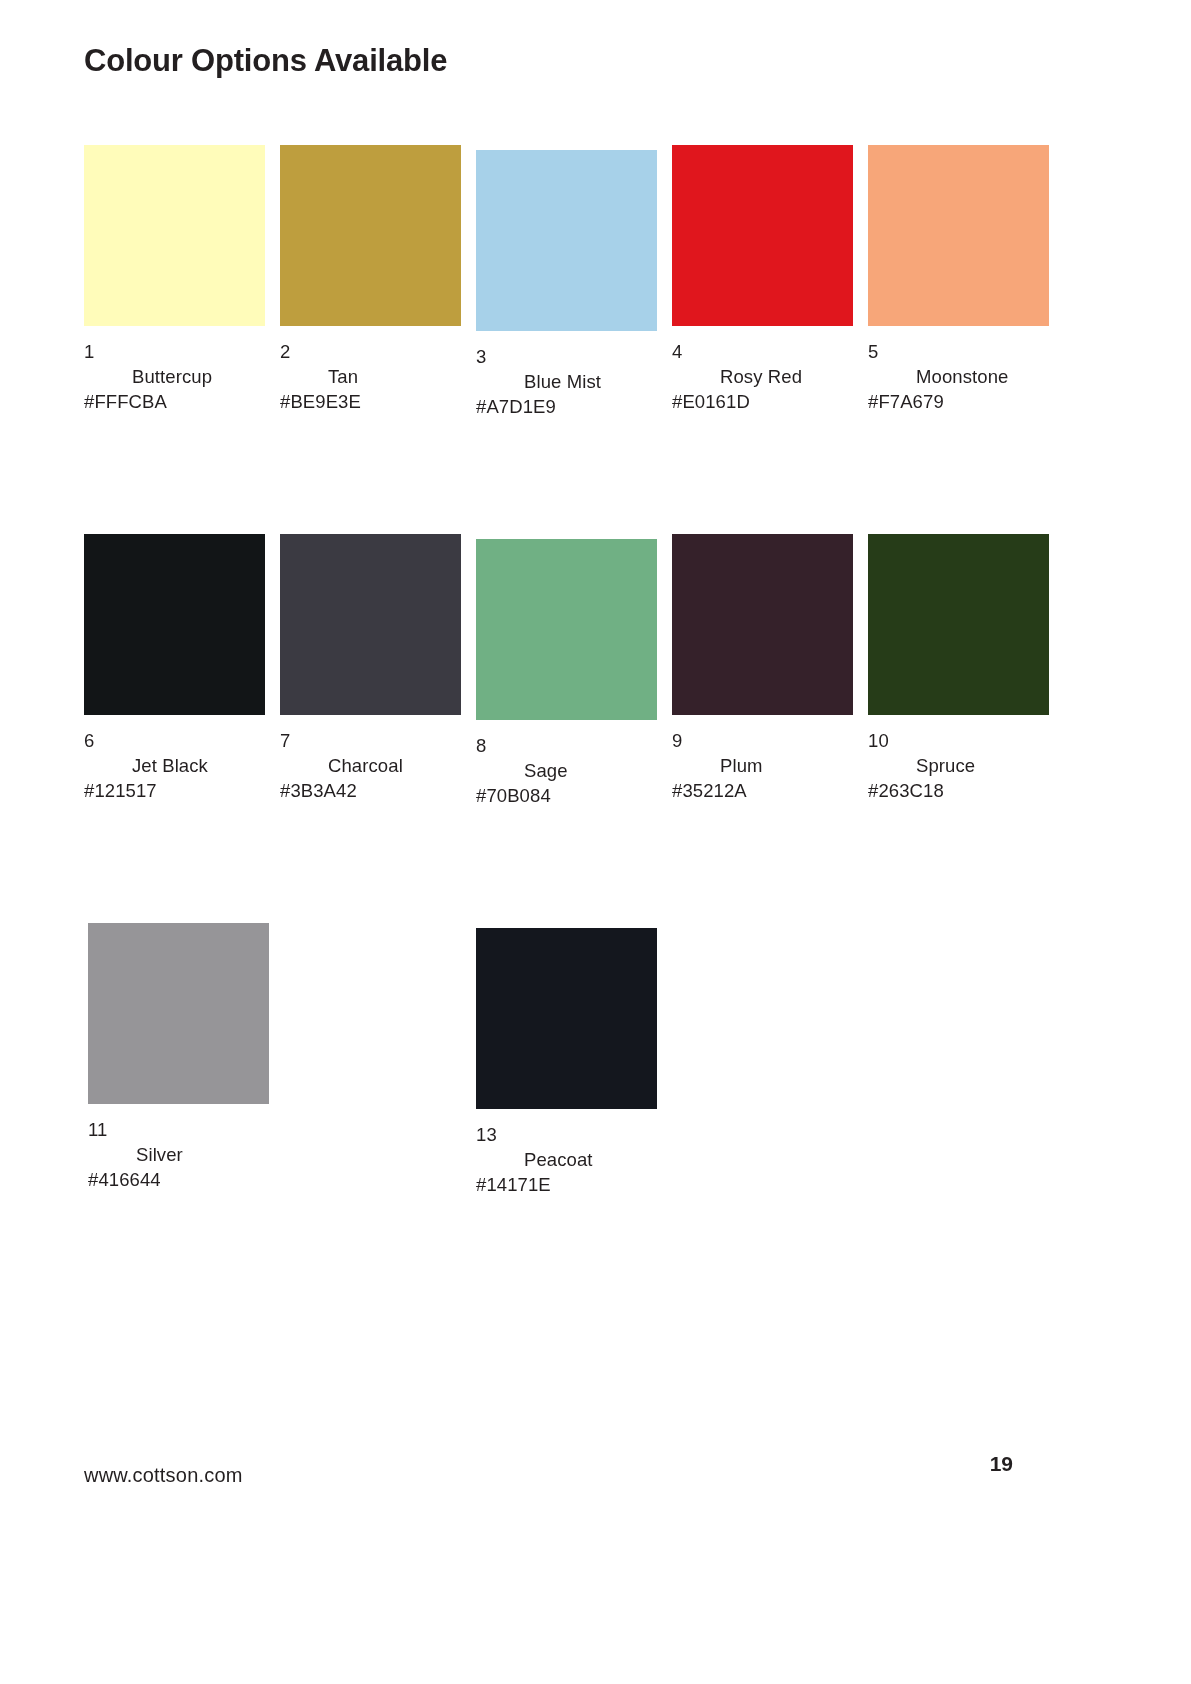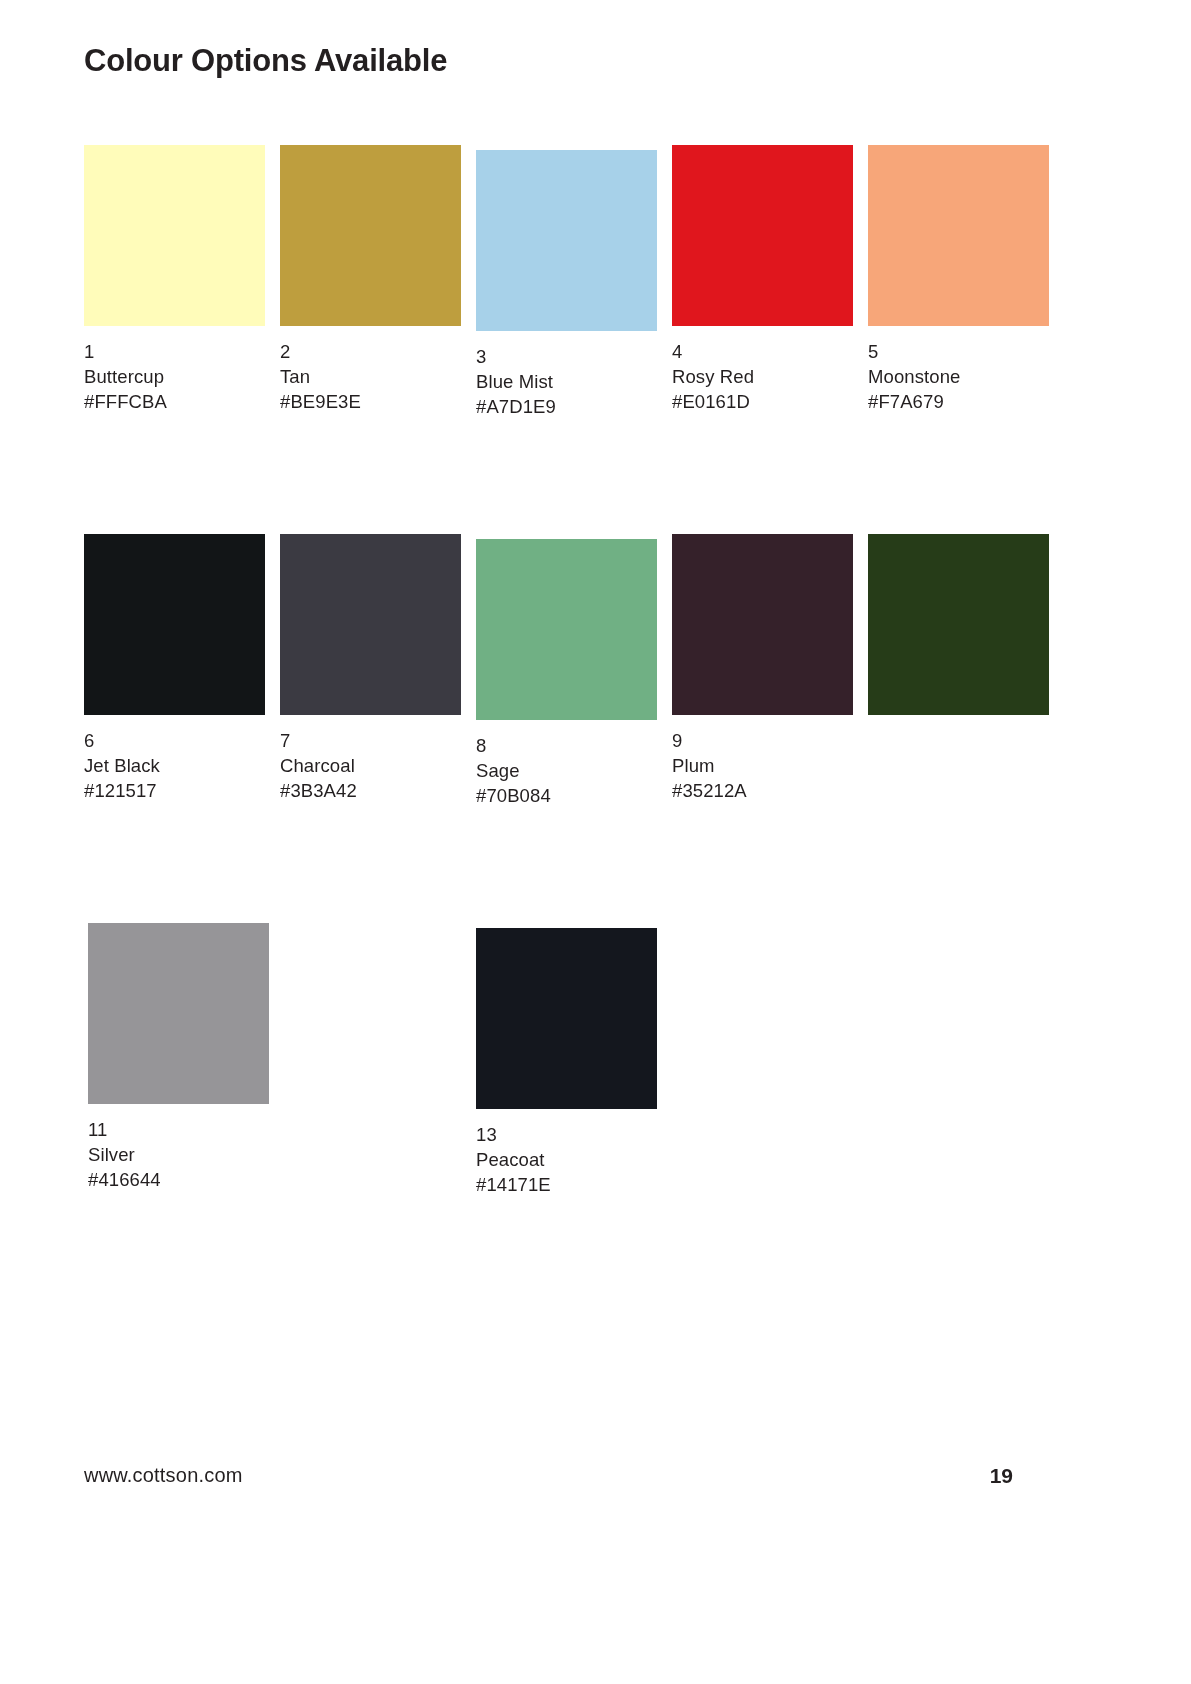--- a/index.html
+++ b/index.html
@@ -72,20 +72,21 @@
     line-height: 25px;
     font-weight: normal;
     letter-spacing: 0.1px;
   }
 
   .swatch-index {
     display: block;
   }
   .swatch-name {
     display: block;
+    margin-left: 48px;
   }
   .swatch-hex {
     display: block;
   }
 
   .footer {
     position: absolute;
     left: 84px;
     right: 84px;
     top: 1452px;
@@ -101,21 +102,20 @@
     letter-spacing: 0.2px;
   }
 
   .footer-page {
     position: absolute;
     right: 0;
     top: 0;
     font-size: 21px;
     font-weight: bold;
     color: #231f20;
-    margin-top: 12px;
   }
 </style>
 </head>
 <body>
 
 <div class="page">
 
   <div class="page-title">Colour Options Available</div>
 
   <div class="swatch-grid">
@@ -189,20 +189,25 @@
         <div class="swatch-cell" style="left: 588px;">
           <div class="swatch-chip" style="background: rgb(53, 33, 42);"></div>
           <div class="swatch-meta">
             <span class="swatch-index">9</span>
             <span class="swatch-name">Plum</span>
             <span class="swatch-hex">#35212A</span>
           </div>
         </div>
         <div class="swatch-cell" style="left: 784px;">
           <div class="swatch-chip" style="background: rgb(38, 60, 24);"></div>
+          <div class="swatch-meta">
+            <span class="swatch-index">10</span>
+            <span class="swatch-name">Spruce</span>
+            <span class="swatch-hex">#263C18</span>
+          </div>
         </div>
       </div>
       <div class="swatch-row">
         <div class="swatch-cell" style="left: 4px;">
           <div class="swatch-chip" style="background: rgb(150, 149, 152);"></div>
           <div class="swatch-meta">
             <span class="swatch-index">11</span>
             <span class="swatch-name">Silver</span>
             <span class="swatch-hex">#416644</span>
           </div>

